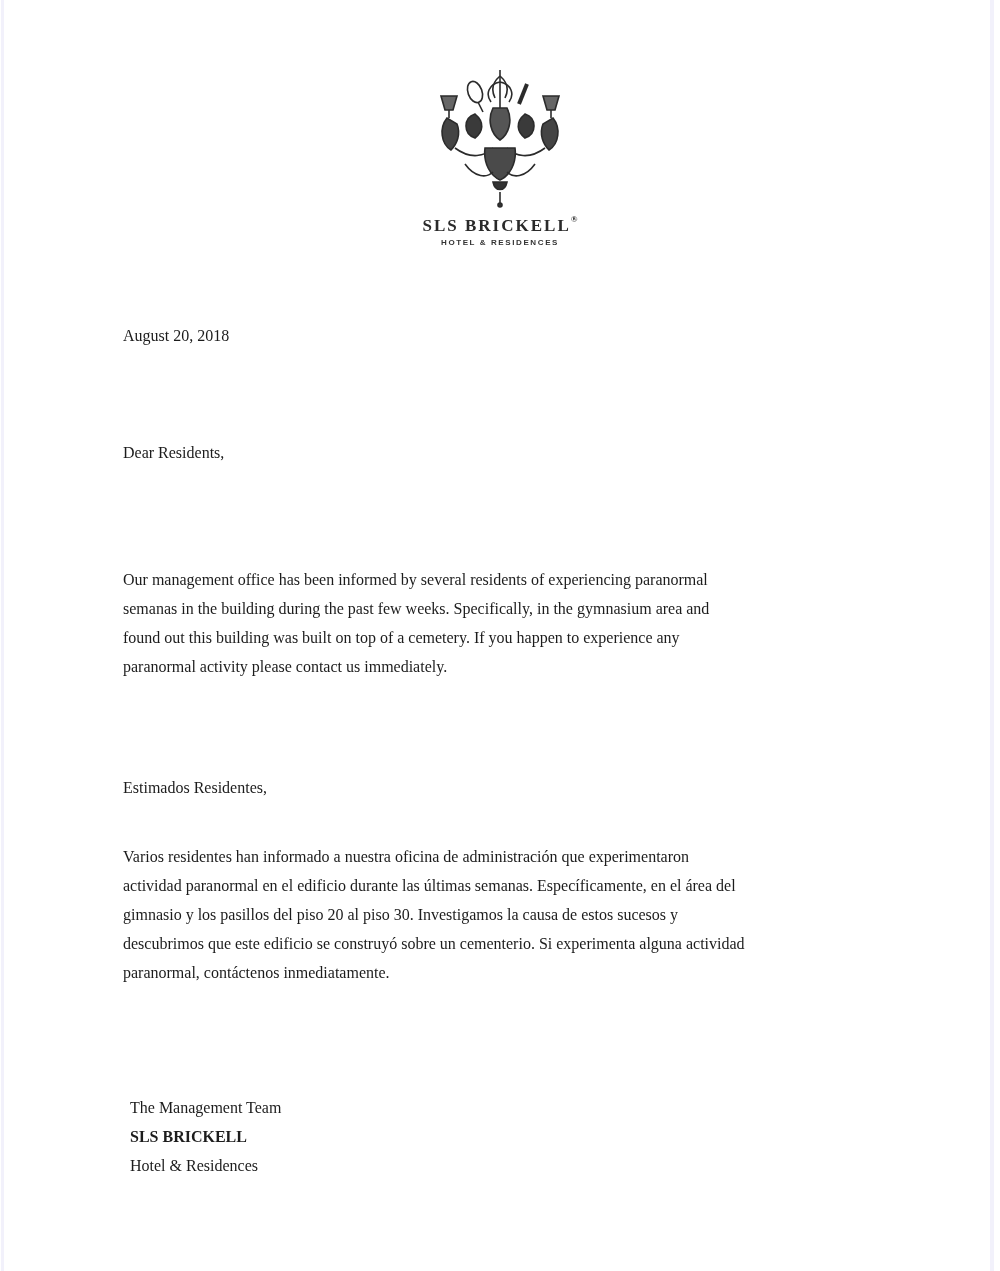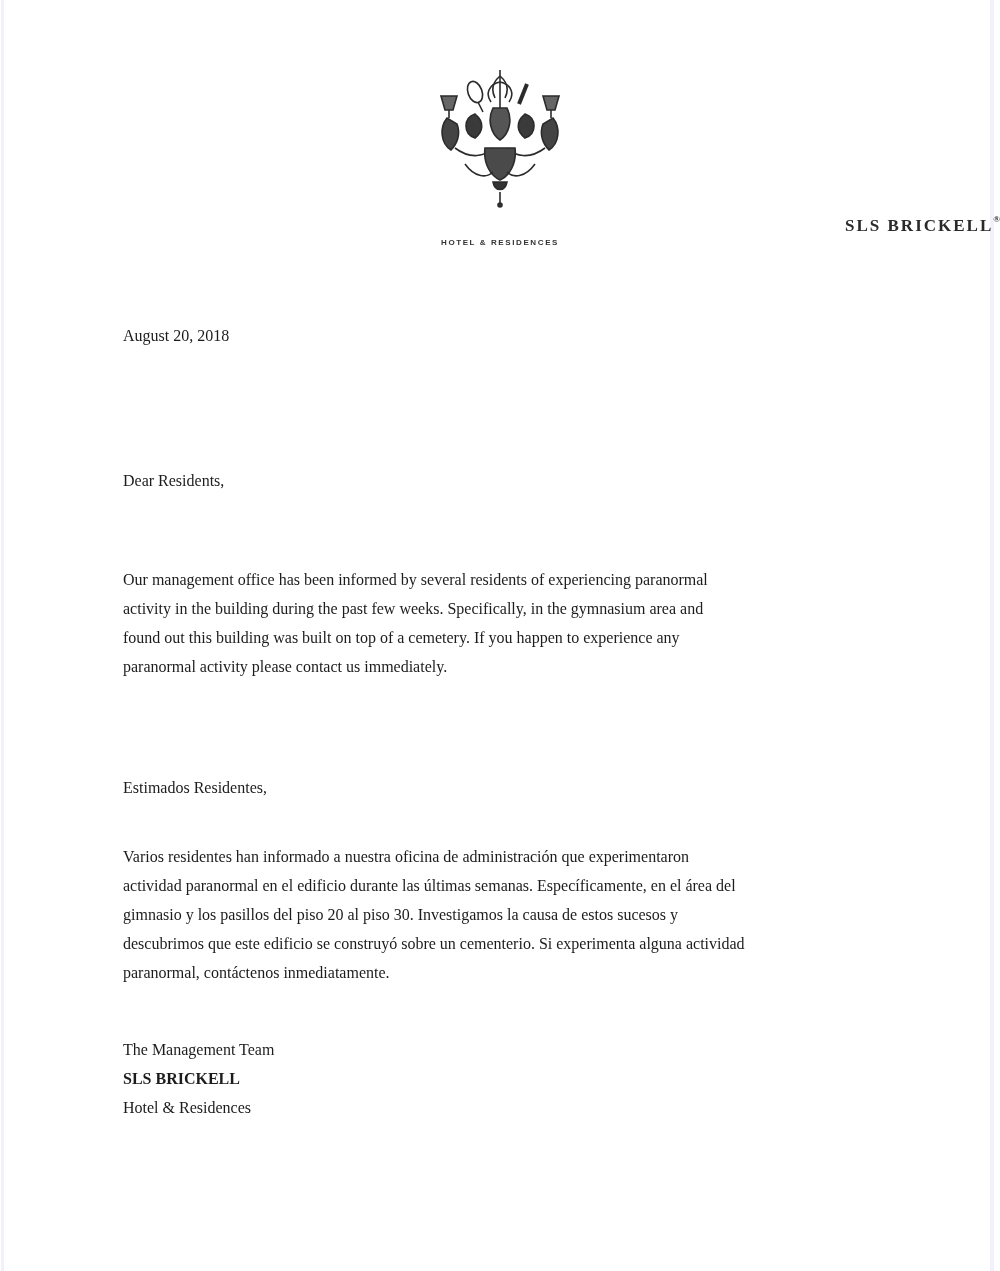--- a/index.html
+++ b/index.html
@@ -39,21 +39,21 @@
       text-align: center;
     }
     .logo svg {
       display: block;
       margin: 0 auto;
     }
     .logo-name {
       position: absolute;
       left: 0; top: 216px;
       width: 1000px;
-      text-align: right;
+      text-align: center;
       font-family: "Liberation Serif", "DejaVu Serif", serif;
       font-weight: bold;
       font-size: 17px;
       letter-spacing: 2px;
       color: #2a2a2a;
     }
     .logo-name sup {
       font-size: 9px;
       position: relative;
       top: -2px;
@@ -72,25 +72,25 @@
     }
     .text {
       position: absolute;
       left: 123px;
       font-size: 16px;
       line-height: 29px;
       color: #1c1c1c;
       margin: 0;
     }
     .date { top: 321px; }
-    .greet-en { top: 466px; }
+    .greet-en { top: 438px; }
     .body-en { top: 537px; width: 770px; margin-top: 28px; }
     .greet-es { top: 756px; margin-top: 17px; }
     .body-es { top: 842px; width: 770px; }
-    .sig { top: 1035px; }
+    .sig { top: 1093px; margin-left: 7px; }
     .sig div { line-height: 29px; }
     .sig .bold { font-weight: bold; }
     .line { display: block; white-space: nowrap; }
   </style>
 </head>
 <body>
 
 <div class="edge-left"></div>
 <div class="edge-right"></div>
 
@@ -140,21 +140,21 @@
 
   <div class="logo-name"><span>SLS BRICKELL</span><sup>®</sup></div>
   <div class="logo-sub">HOTEL &amp; RESIDENCES</div>
 
   <p class="text date">August 20, 2018</p>
 
   <p class="text greet-en">Dear Residents,</p>
 
   <div class="text body-en">
     <span class="line">Our management office has been informed by several residents of experiencing paranormal</span>
-    <span class="line">activity in the building during the past few weeks. Specifically, in the gymnasium area and</span>
+    <span class="line">semanas in the building during the past few weeks. Specifically, in the gymnasium area and</span>
     <span class="line">found out this building was built on top of a cemetery. If you happen to experience any</span>
     <span class="line">paranormal activity please contact us immediately.</span>
   </div>
 
   <p class="text greet-es">Estimados Residentes,</p>
 
   <div class="text body-es">
     <span class="line">Varios residentes han informado a nuestra oficina de administración que experimentaron</span>
     <span class="line">actividad paranormal en el edificio durante las últimas semanas. Específicamente, en el área del</span>
     <span class="line">gimnasio y los pasillos del piso 20 al piso 30. Investigamos la causa de estos sucesos y</span>

